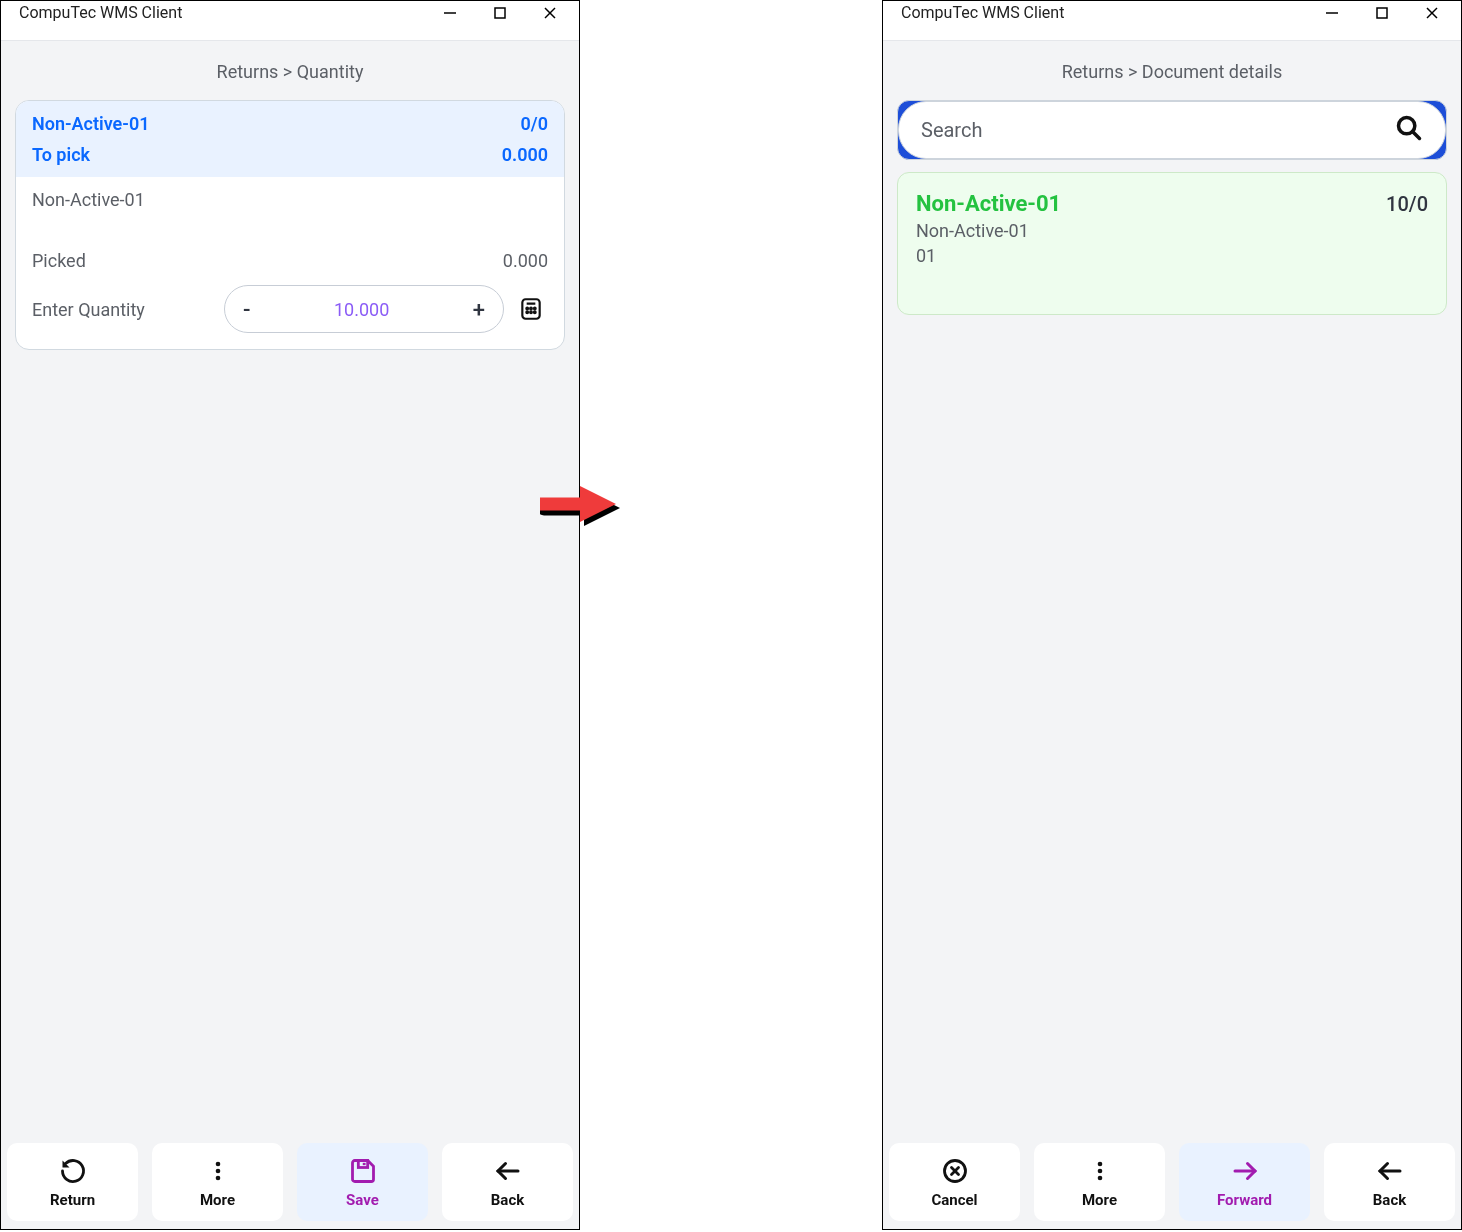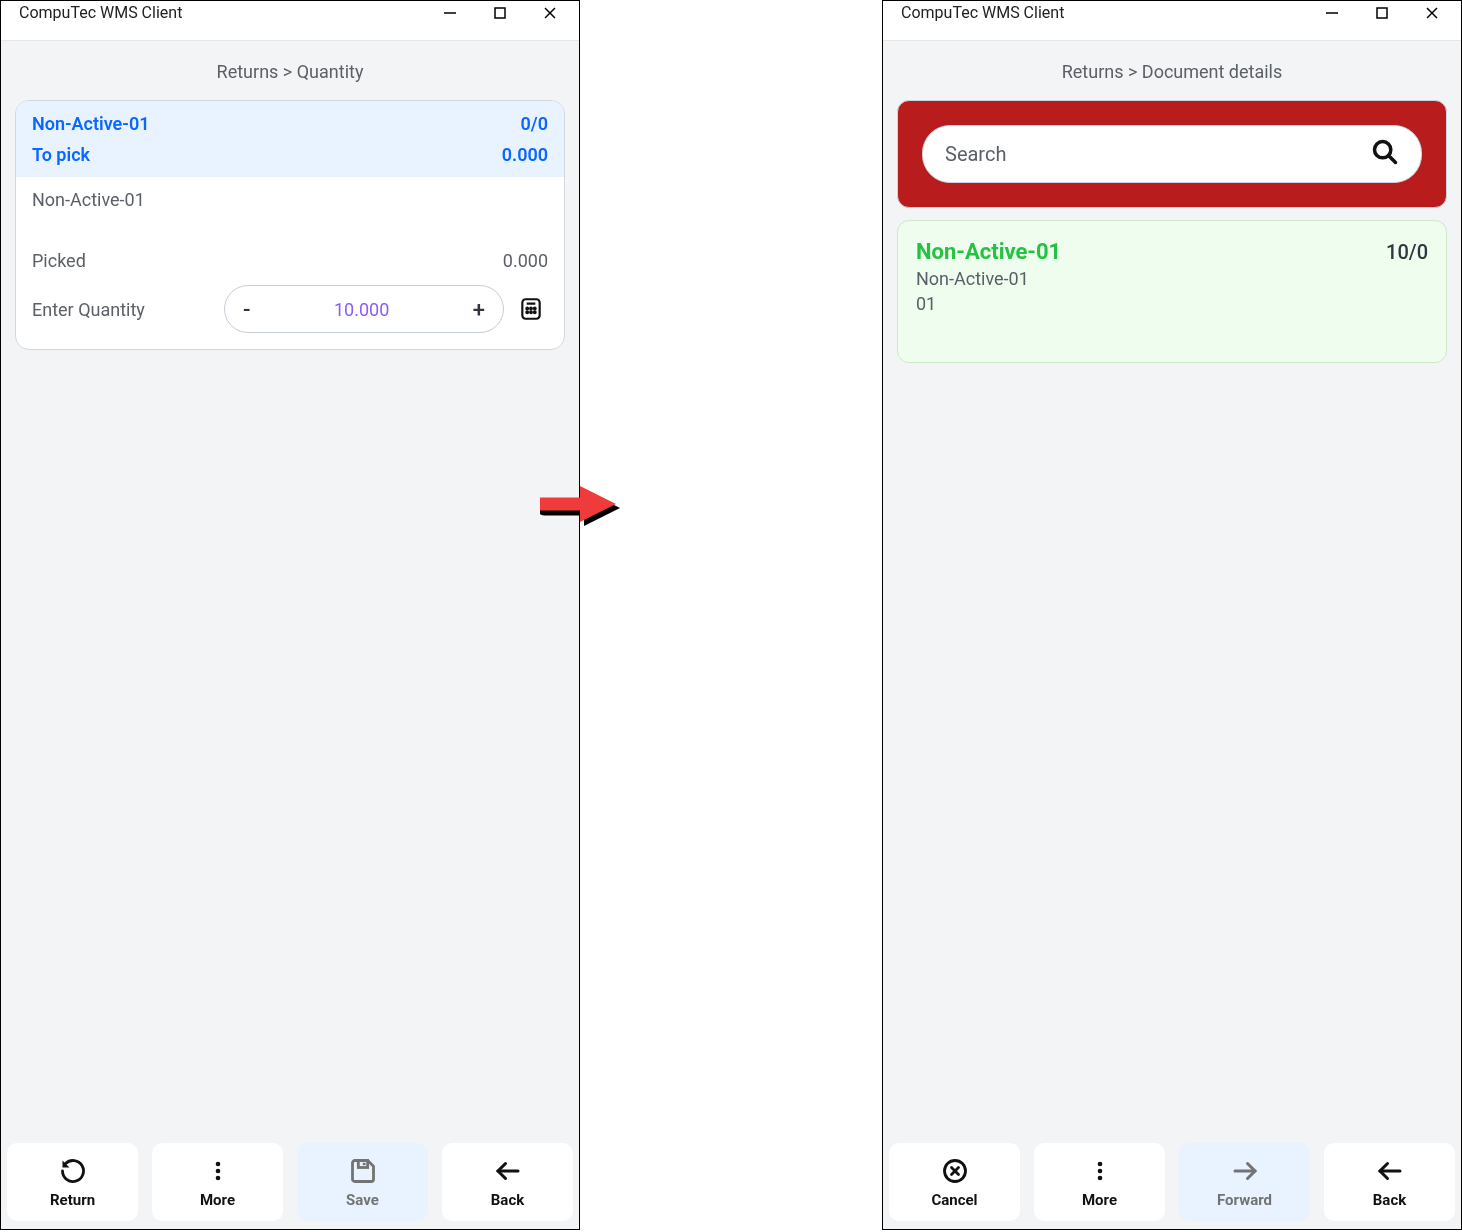--- a/index.html
+++ b/index.html
@@ -153,24 +153,24 @@
     .calc-btn {
       width: 34px;
       height: 34px;
       display: flex;
       align-items: center;
       justify-content: center;
       cursor: pointer;
     }
     
     .search-wrap {
-      background: #b91c1c;
+      background: #1d4ed8;
       border: 1px solid #cdd4dc;
       border-radius: 12px;
-      padding: 24px;
+      padding: 0;
     }
     .search-inner {
       background: #fff;
       border: 1px solid #cdd4dc;
       border-radius: 28px;
       height: 58px;
       display: flex;
       align-items: center;
       padding: 0 22px;
       justify-content: space-between;
@@ -222,21 +222,21 @@
       align-items: center;
       justify-content: center;
       padding: 14px 0 12px;
       cursor: pointer;
     }
     .nav-btn.active {
       background: #e9f2ff;
     }
     .nav-btn.active .nav-icon,
     .nav-btn.active .nav-label {
-      color: #737373;
+      color: #a21caf;
     }
     .nav-icon {
       color: #111;
       margin-bottom: 6px;
       height: 28px;
       display: flex;
       align-items: center;
       justify-content: center;
     }
     .nav-label {

